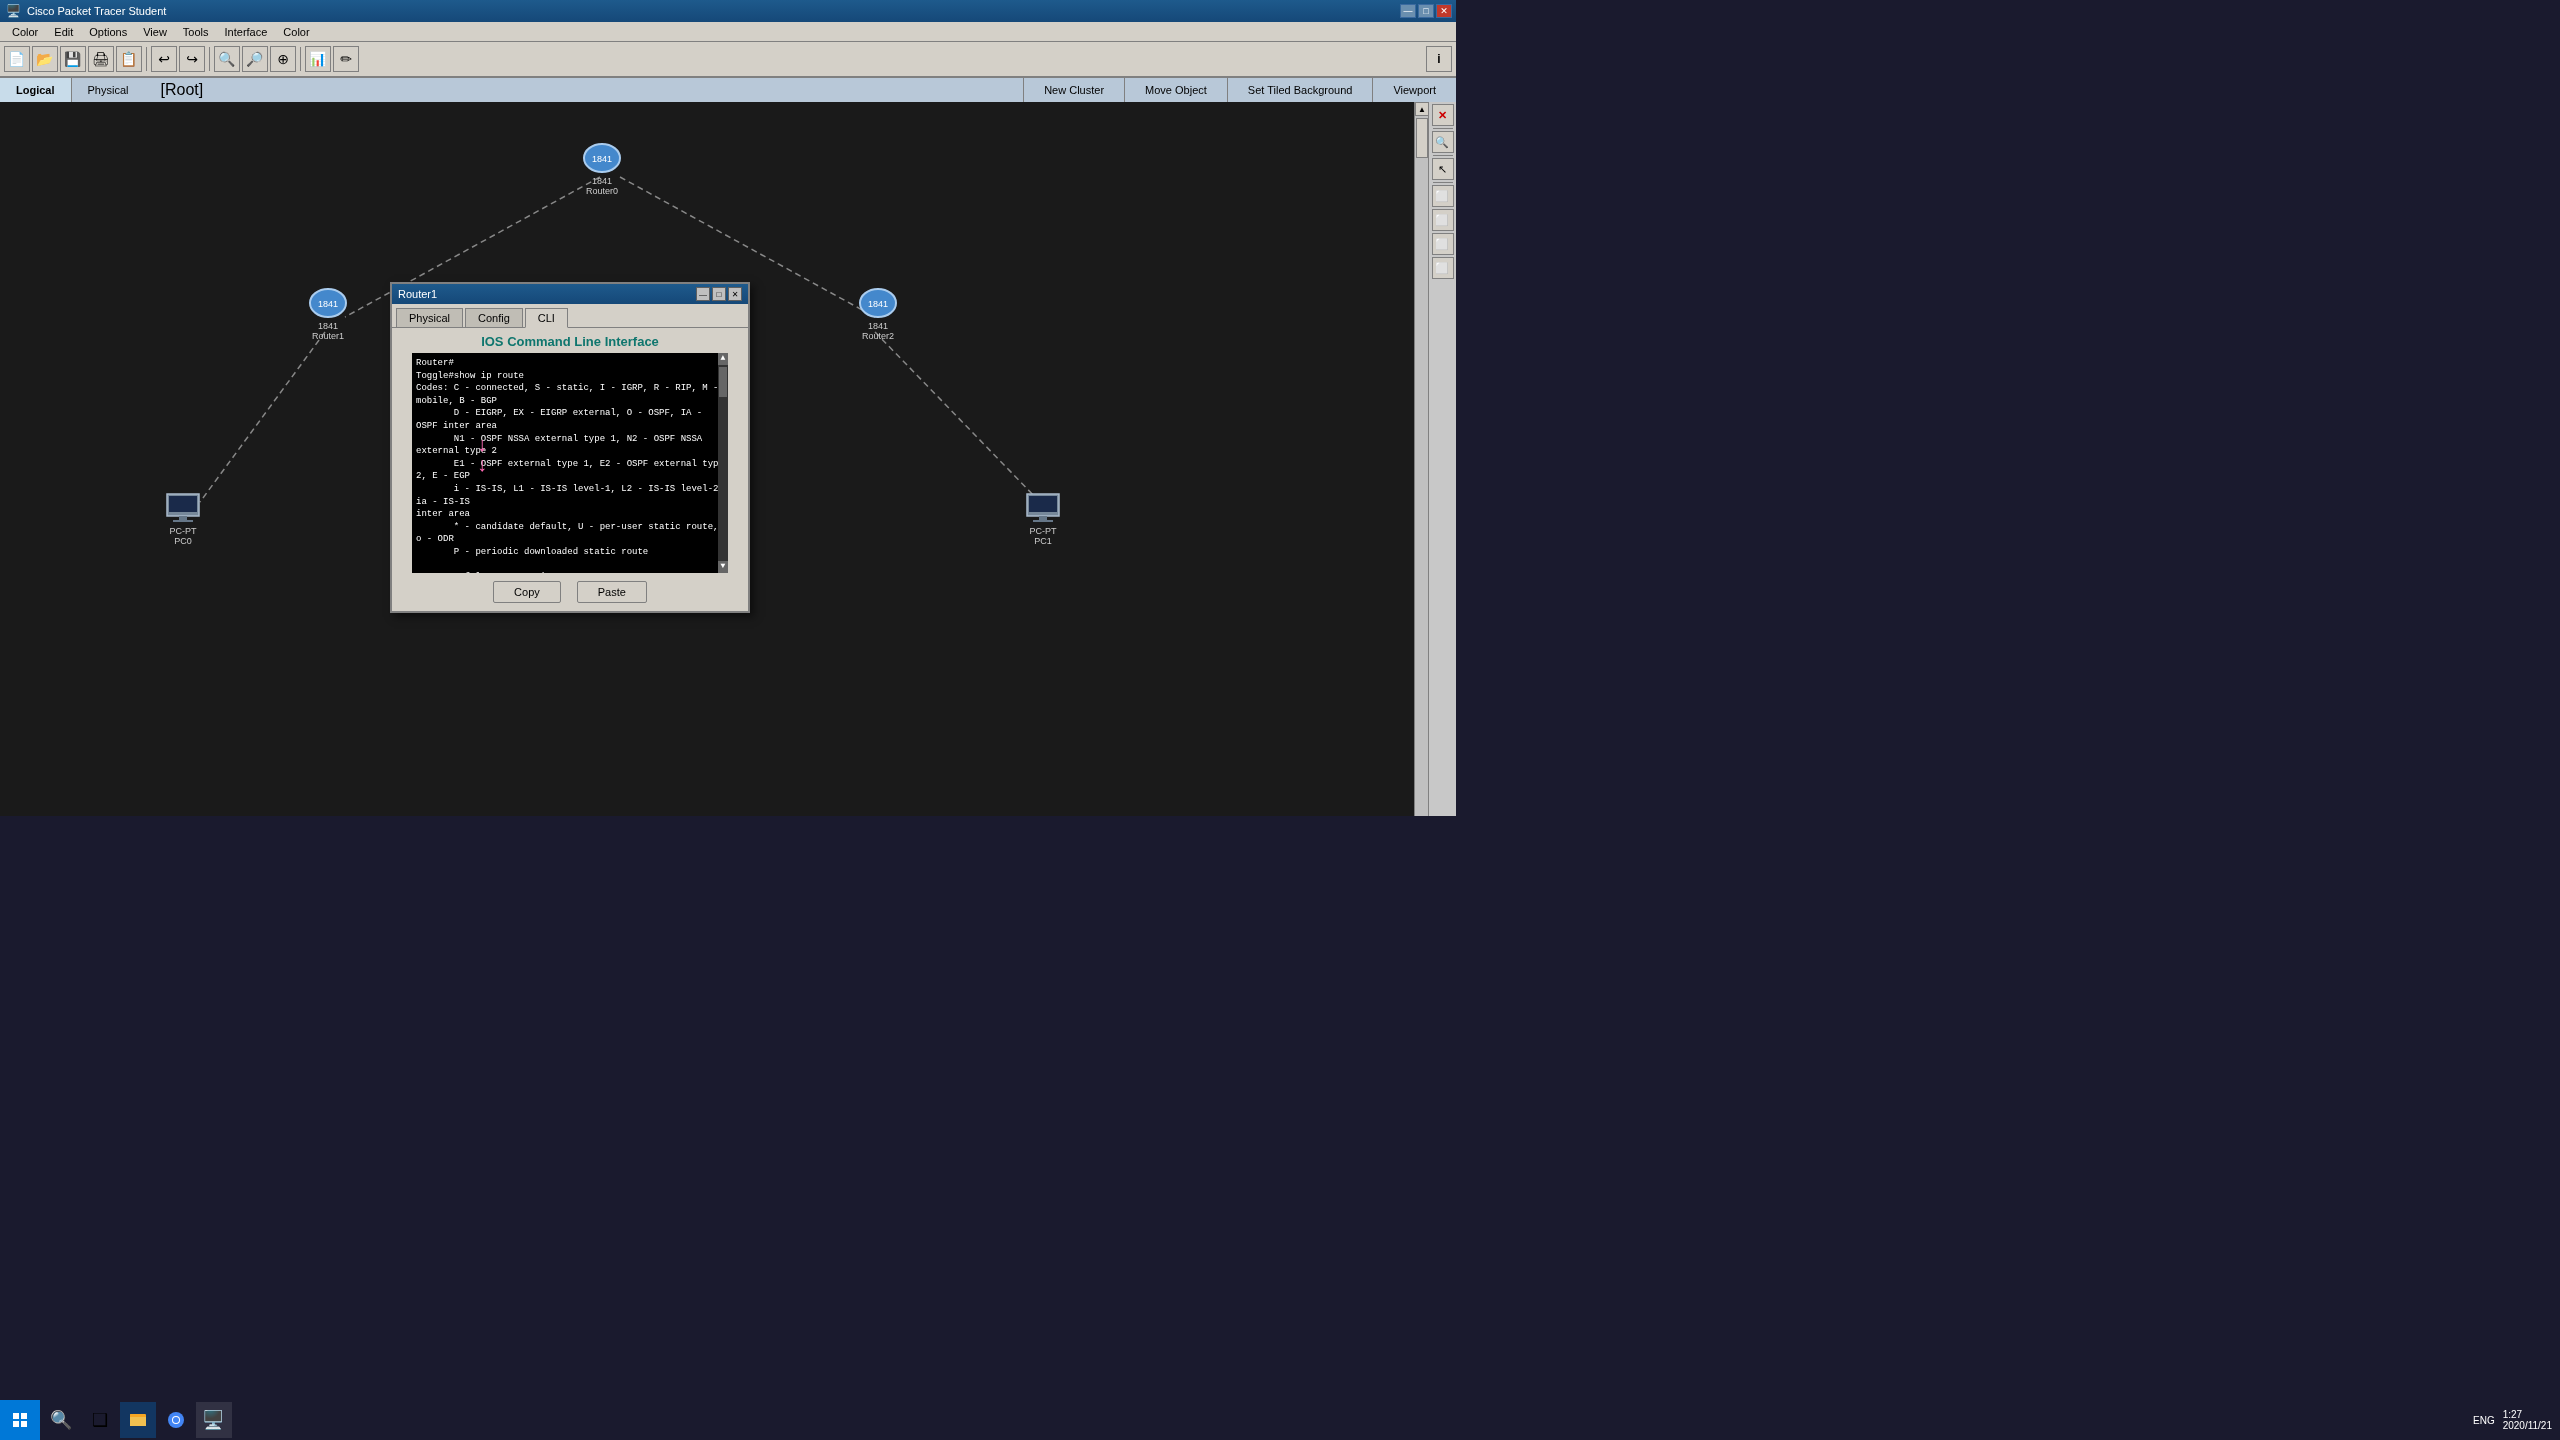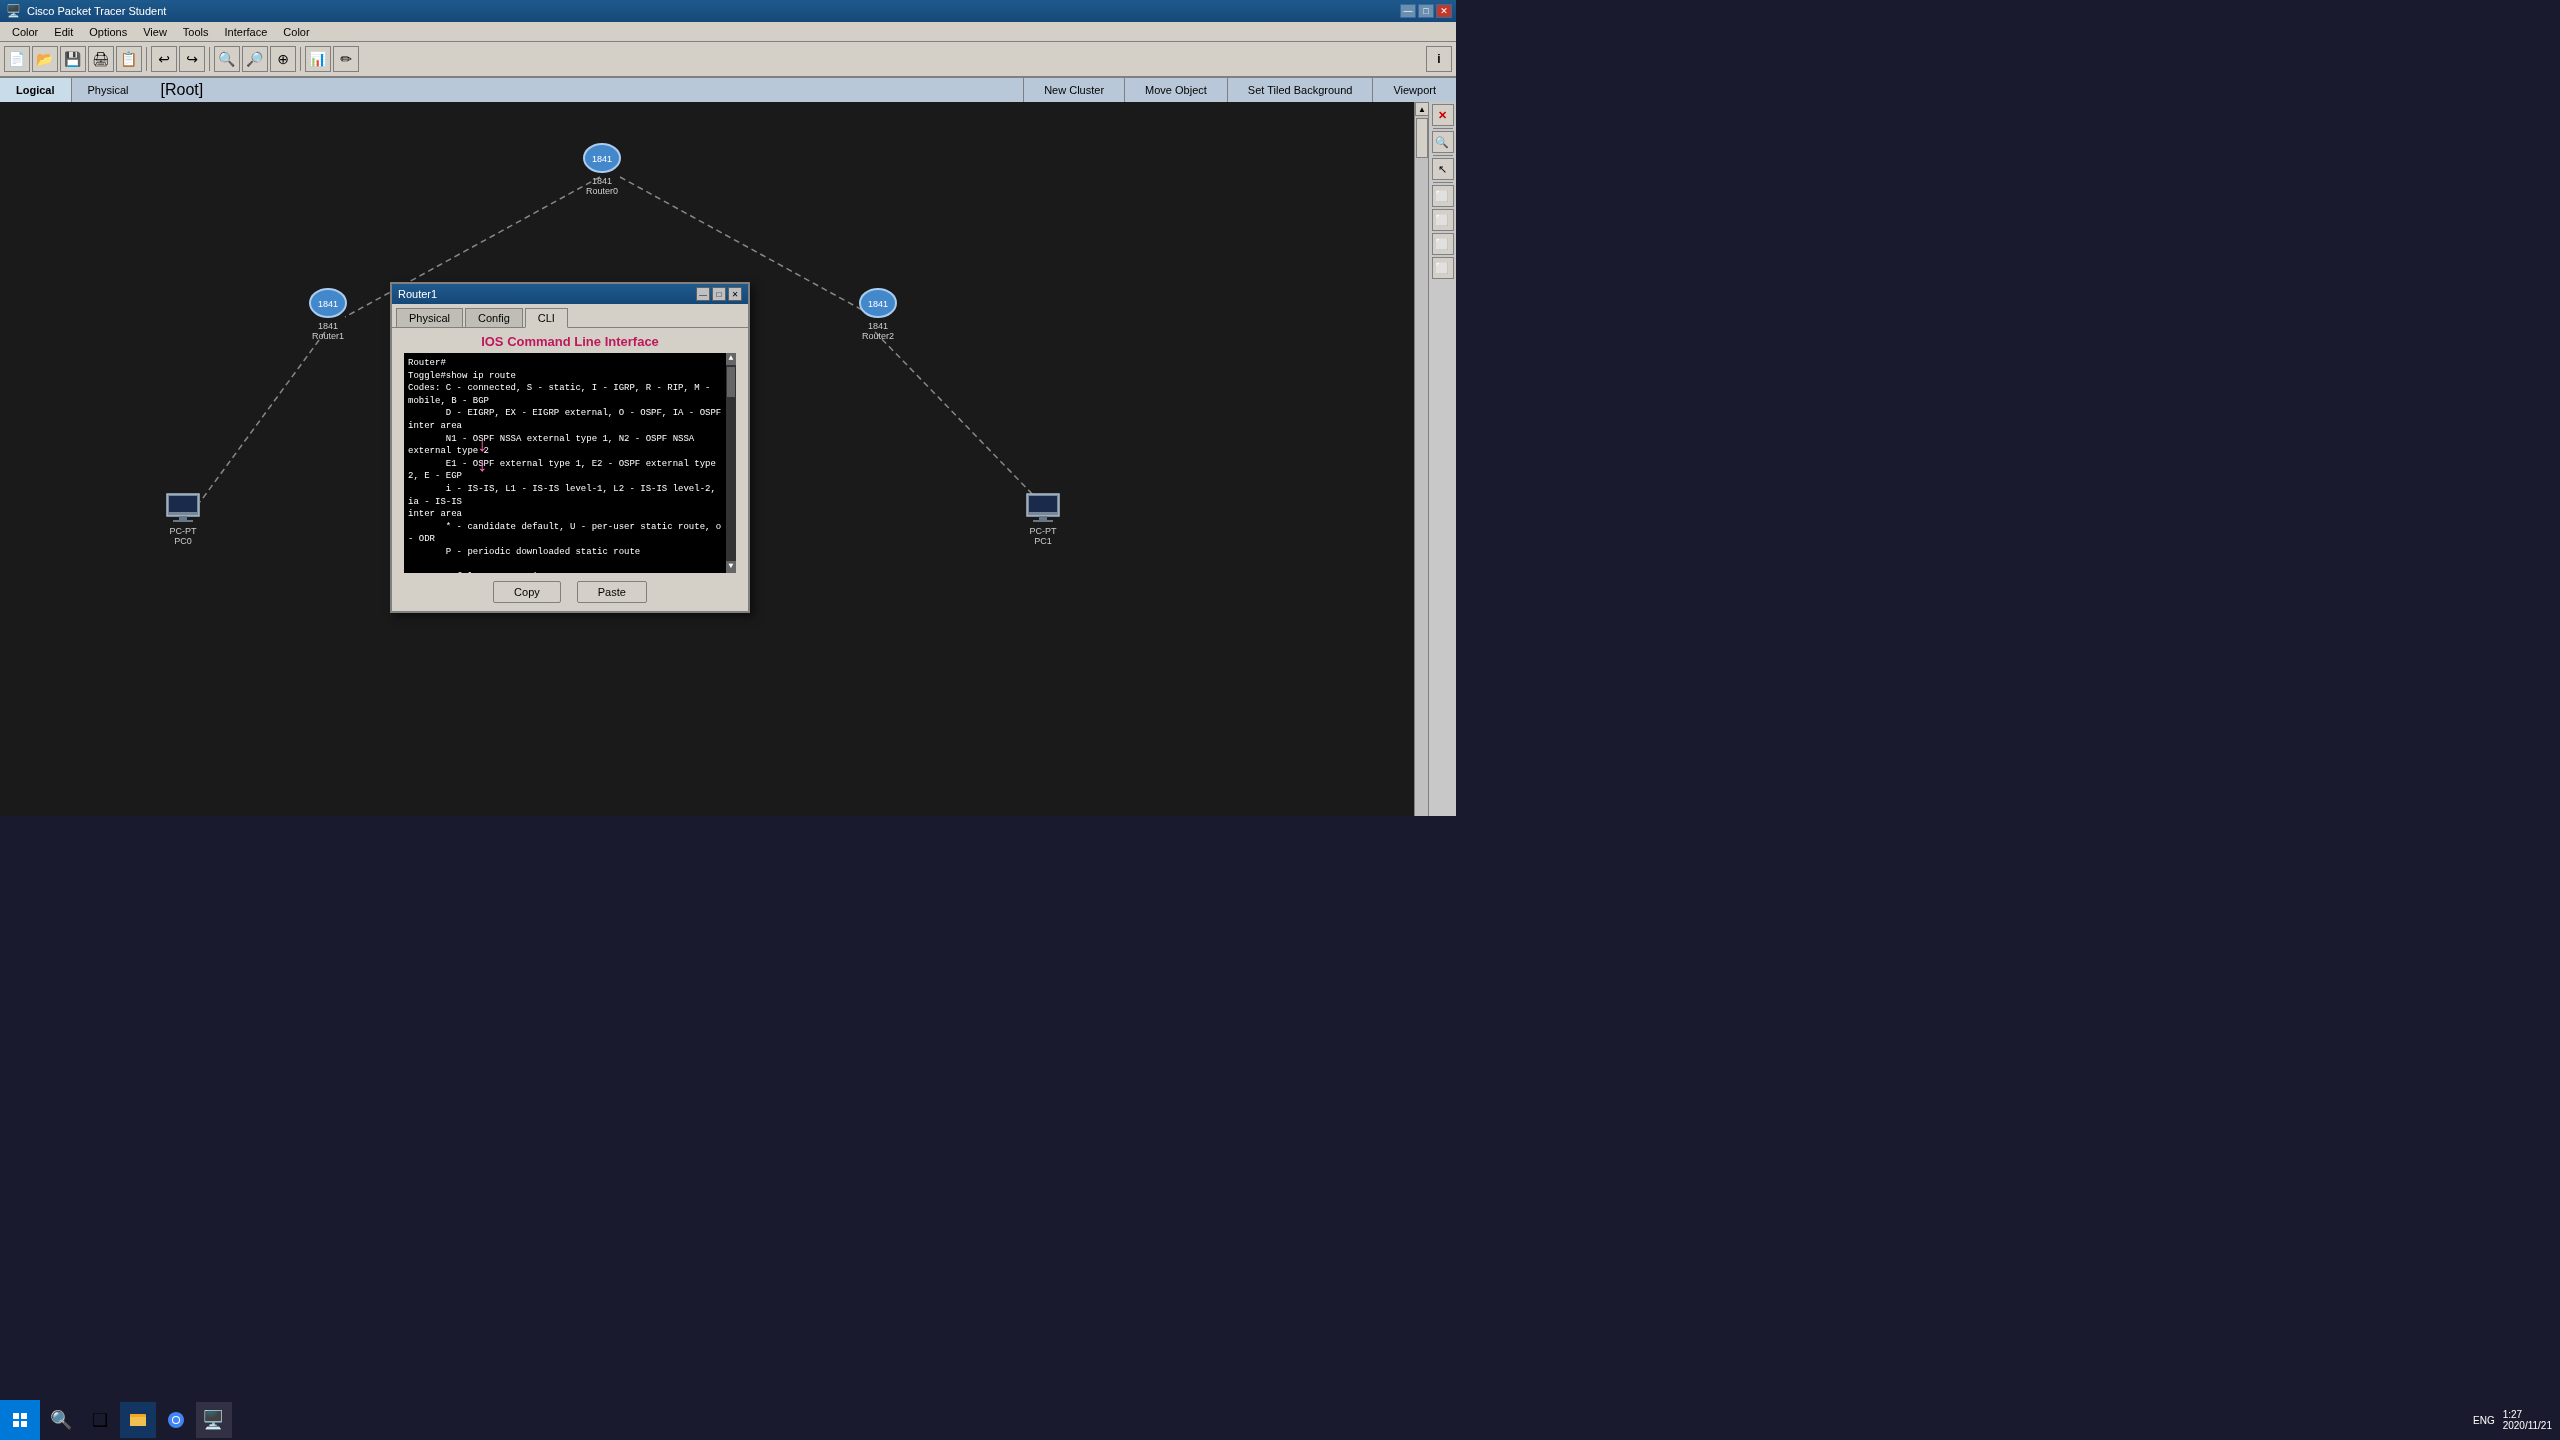--- a/index.html
+++ b/index.html
@@ -240,25 +240,25 @@
       background: #d4d0c8;
       border-bottom: 1px solid #d4d0c8;
       margin-bottom: -1px;
     }
 
     #cli-title {
       text-align: center;
       font-size: 13px;
       font-weight: bold;
       padding: 6px 0 4px;
-      color: #be185d;
+      color: #0f766e;
     }
 
     #cli-terminal {
-      margin: 0 12px;
+      margin: 0 20px;
       height: 220px;
       background: #000;
       color: #fff;
       font-family: 'Courier New', monospace;
       font-size: 9px;
       padding: 4px;
       overflow-y: auto;
       position: relative;
     }
     .cli-line { line-height: 1.4; }

